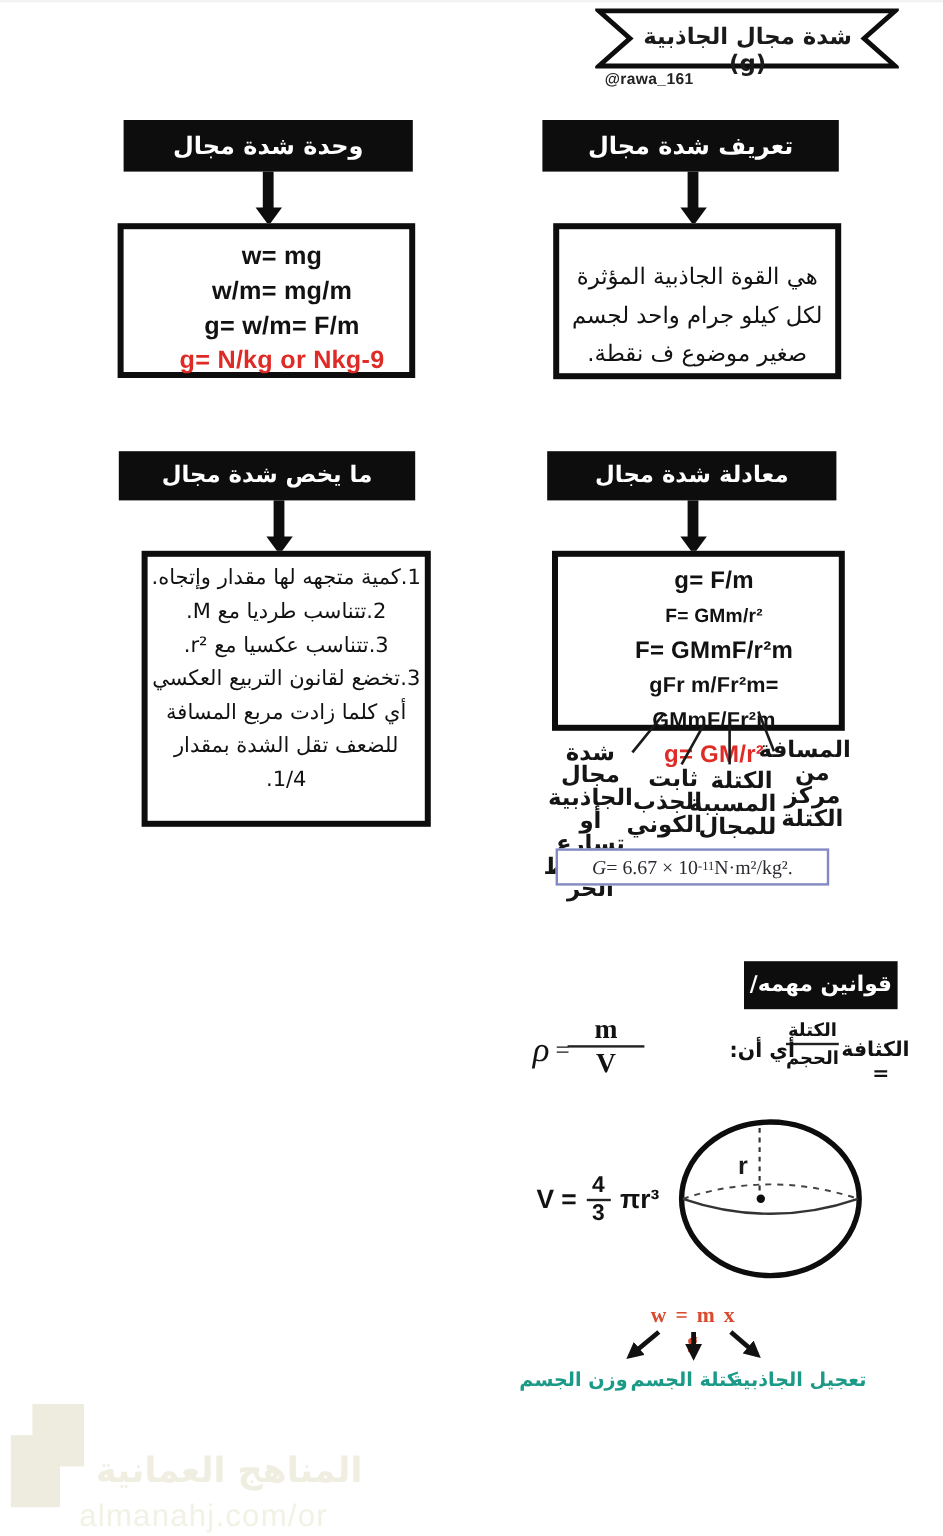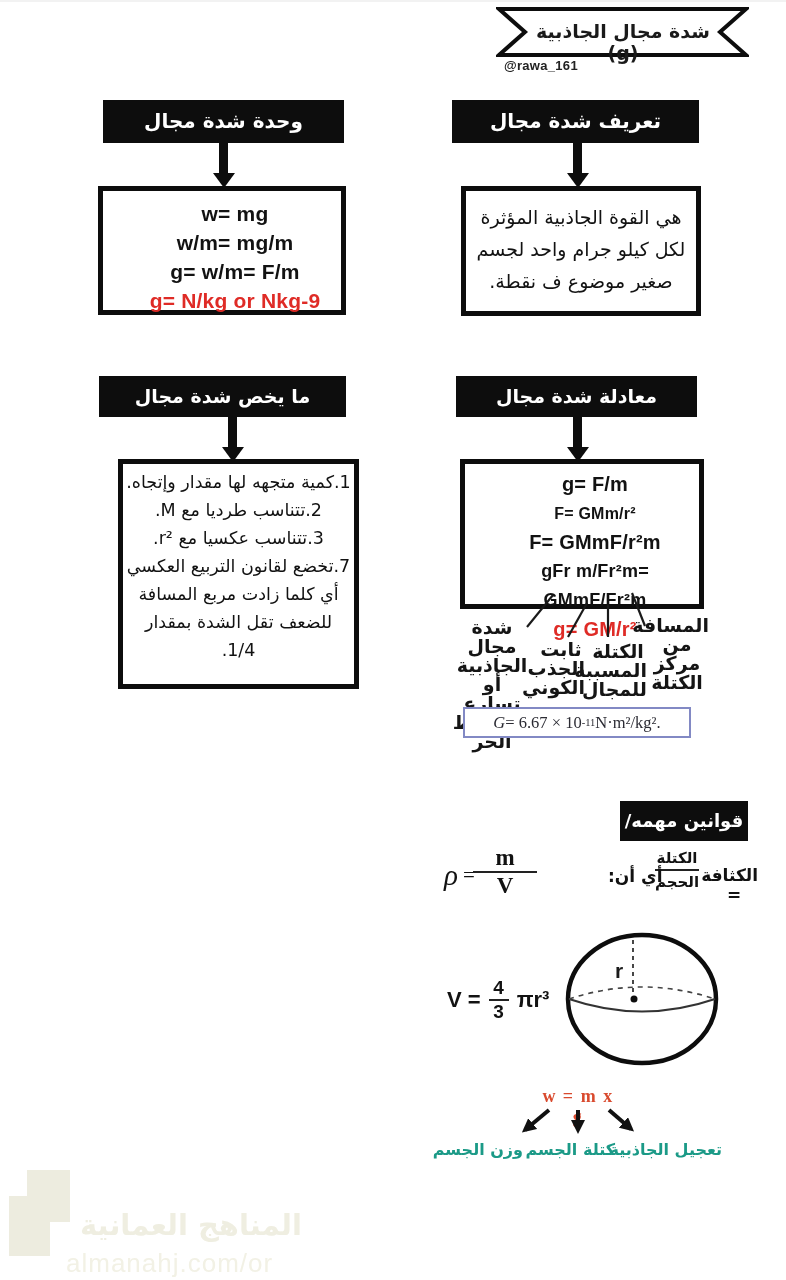--- a/index.html
+++ b/index.html
@@ -72,34 +72,34 @@
 <div class="abs cbox box-pad" style="left:98px;top:186px;width:248px;height:129px;">
   <div class="eqline">w= mg</div>
   <div class="eqline">w/m= mg/m</div>
   <div class="eqline">g= w/m= F/m</div>
   <div class="eqline red">g= N/kg or Nkg-9</div>
 </div>
 
 <div class="abs hdr h1" style="left:452px;top:100px;width:247px;height:43px;">تعريف شدة مجال الجاذبية:</div>
 <div class="abs shaft" style="left:573px;top:143px;height:31px;"></div>
 <div class="abs ahead" style="left:567px;top:173px;"></div>
-<div class="abs cbox" style="left:461px;top:186px;width:240px;height:130px;padding-top:10px;">
+<div class="abs cbox" style="left:461px;top:186px;width:240px;height:130px;padding-top:24px;">
   <div class="arline">هي القوة الجاذبية المؤثرة</div>
   <div class="arline">لكل كيلو جرام واحد لجسم</div>
   <div class="arline">صغير موضوع ف نقطة.</div>
 </div>
 
 <div class="abs hdr h2" style="left:99px;top:376px;width:247px;height:41px;">ما يخص شدة مجال الجاذبية:</div>
 <div class="abs shaft" style="left:228px;top:417px;height:31px;"></div>
 <div class="abs ahead" style="left:222px;top:447px;"></div>
 <div class="abs cbox" style="left:118px;top:459px;width:241px;height:230px;padding:4px 3px;">
   <div class="propitem">1.كمية متجهه لها مقدار وإتجاه.</div>
   <div class="propitem">2.تتناسب طرديا مع M.</div>
   <div class="propitem">3.تتناسب عكسيا مع r².</div>
-  <div class="propitem">7.تخضع لقانون التربيع العكسي أي كلما زادت مربع المسافة للضعف تقل الشدة بمقدار 1/4.</div>
+  <div class="propitem">3.تخضع لقانون التربيع العكسي أي كلما زادت مربع المسافة للضعف تقل الشدة بمقدار 1/4.</div>
 </div>
 
 <div class="abs hdr h2" style="left:456px;top:376px;width:241px;height:41px;">معادلة شدة مجال الجاذبية:</div>
 <div class="abs shaft" style="left:573px;top:417px;height:31px;"></div>
 <div class="abs ahead" style="left:567px;top:447px;"></div>
 <div class="abs cbox" style="left:460px;top:459px;width:244px;height:150px;padding-top:6px;">
   <div class="eqline" style="font-size:20px;">g= F/m</div>
   <div class="eqline" style="font-size:16px;text-align:center;">F= GMm/r²</div>
   <div class="eqline" style="font-size:20px;">F= GMmF/r²m</div>
   <div class="eqline longline">gFr m/Fr²m= GMmF/Fr²m</div>

